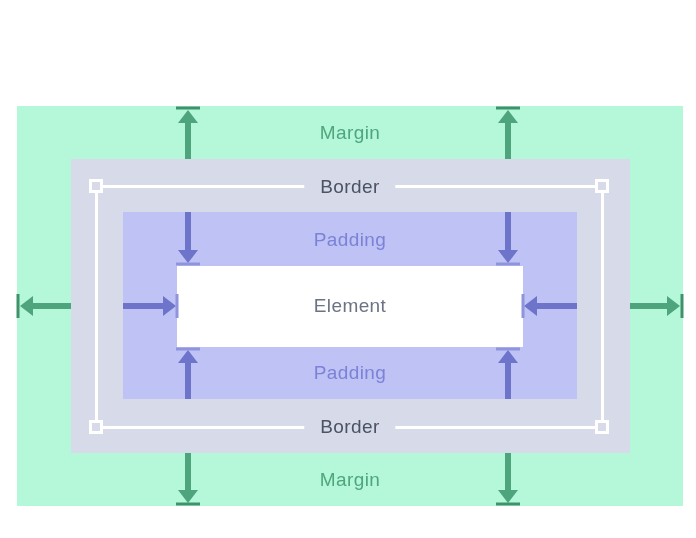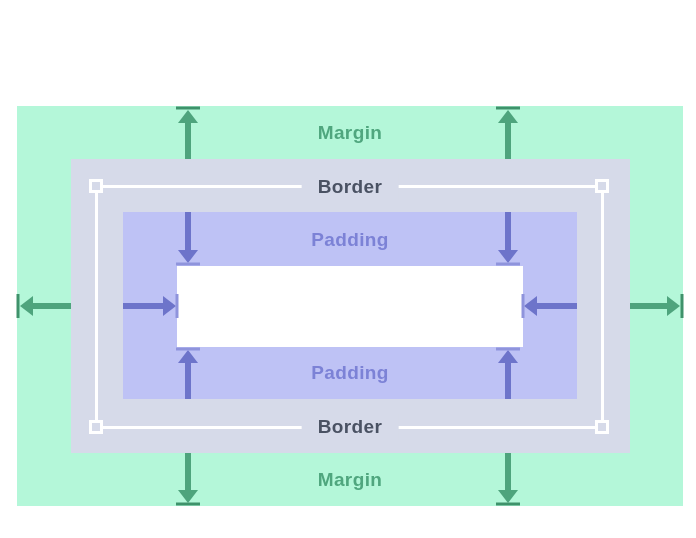--- a/index.html
+++ b/index.html
@@ -44,21 +44,21 @@
   .handle.br{left:595px;top:420px;}
 
   .arrows{position:absolute;left:0;top:0;width:696px;height:538px;z-index:8;pointer-events:none;}
   .g-fill{fill:var(--green-arrow,#4ea47d);}
   .g-tick{stroke:var(--green-tick,#3f926b);stroke-width:3;}
   .p-fill{fill:var(--purple-arrow,#6d74ca);}
   .p-tick{stroke:var(--purple-tick,#8f94dc);stroke-width:3;}
 
   .lbl{
     position:absolute;transform:translate(-50%,-50%);
-    font-weight:bold;font-size:19px;letter-spacing:.4px;
+    font-weight:normal;font-size:19px;letter-spacing:.4px;
     white-space:nowrap;z-index:9;
   }
   .lbl-margin {color:var(--margin-label,#4fa67e);}
   .lbl-border {color:var(--border-label,#4a5263);background:var(--border-fill,#d6dae9);padding:2px 16px;}
   .lbl-padding{color:var(--padding-label,#7c82d6);}
   .lbl-element{color:var(--element-label,#6b7383);}
 
   .pos-margin-top    {left:350px;top:133px;}
   .pos-border-top    {left:350px;top:187px;}
   .pos-padding-top   {left:350px;top:240px;}
@@ -147,18 +147,19 @@
       <g>
         <rect class="p-fill" x="534" y="303" width="43" height="6"></rect>
         <polygon class="p-fill" points="524,306 537,296 537,316"></polygon>
         <line class="p-tick" x1="523" y1="294" x2="523" y2="318"></line>
       </g>
     </svg>
 
     <span class="lbl lbl-margin pos-margin-top">Margin</span>
     <span class="lbl lbl-border pos-border-top">Border</span>
     <span class="lbl lbl-padding pos-padding-top">Padding</span>
+    <span class="lbl lbl-element pos-element">Element</span>
     <span class="lbl lbl-padding pos-padding-bottom">Padding</span>
     <span class="lbl lbl-border pos-border-bottom">Border</span>
     <span class="lbl lbl-margin pos-margin-bottom">Margin</span>
 
   </div>
 </div>
 
 </body></html>

